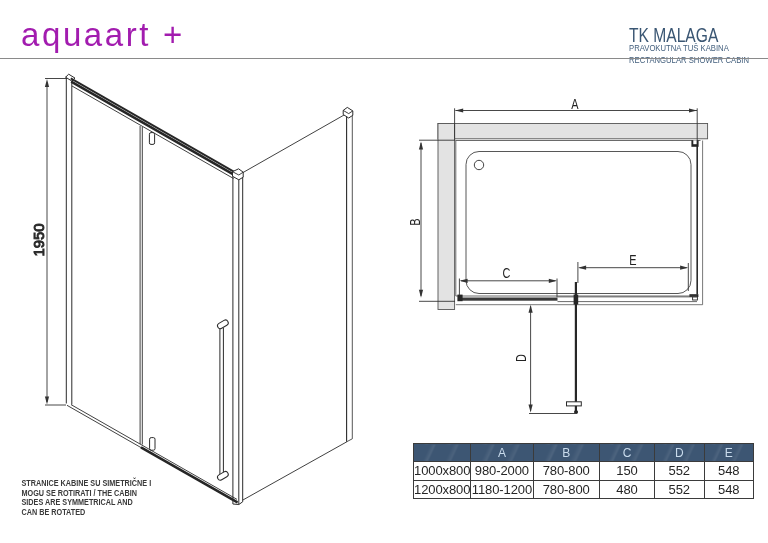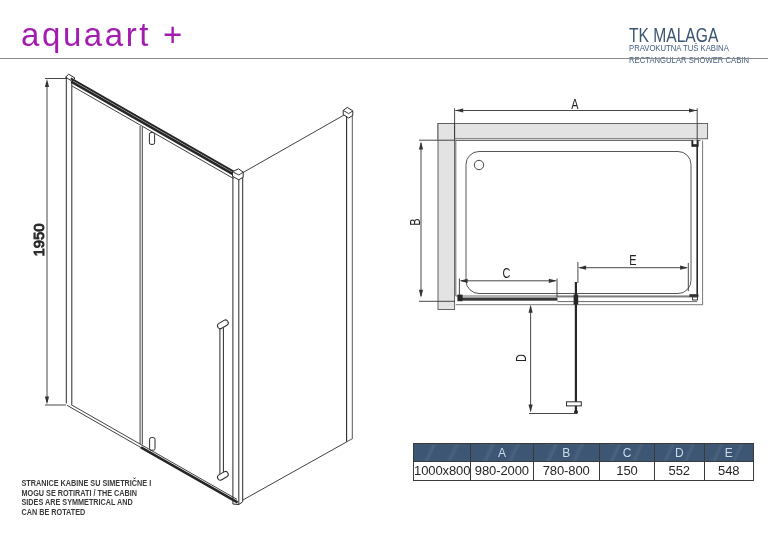--- a/index.html
+++ b/index.html
@@ -223,15 +223,23 @@
           <th>E</th>
         </tr>
   <tr>
           <td>1000x800</td>
           <td>980-2000</td>
           <td>780-800</td>
           <td>150</td>
           <td>552</td>
           <td>548</td>
         </tr>
+  <tr>
+          <td>1200x800</td>
+          <td>1180-1200</td>
+          <td>780-800</td>
+          <td>480</td>
+          <td>552</td>
+          <td>548</td>
+        </tr>
 </tbody>
     </table>
 </div>
 
 </body></html>

